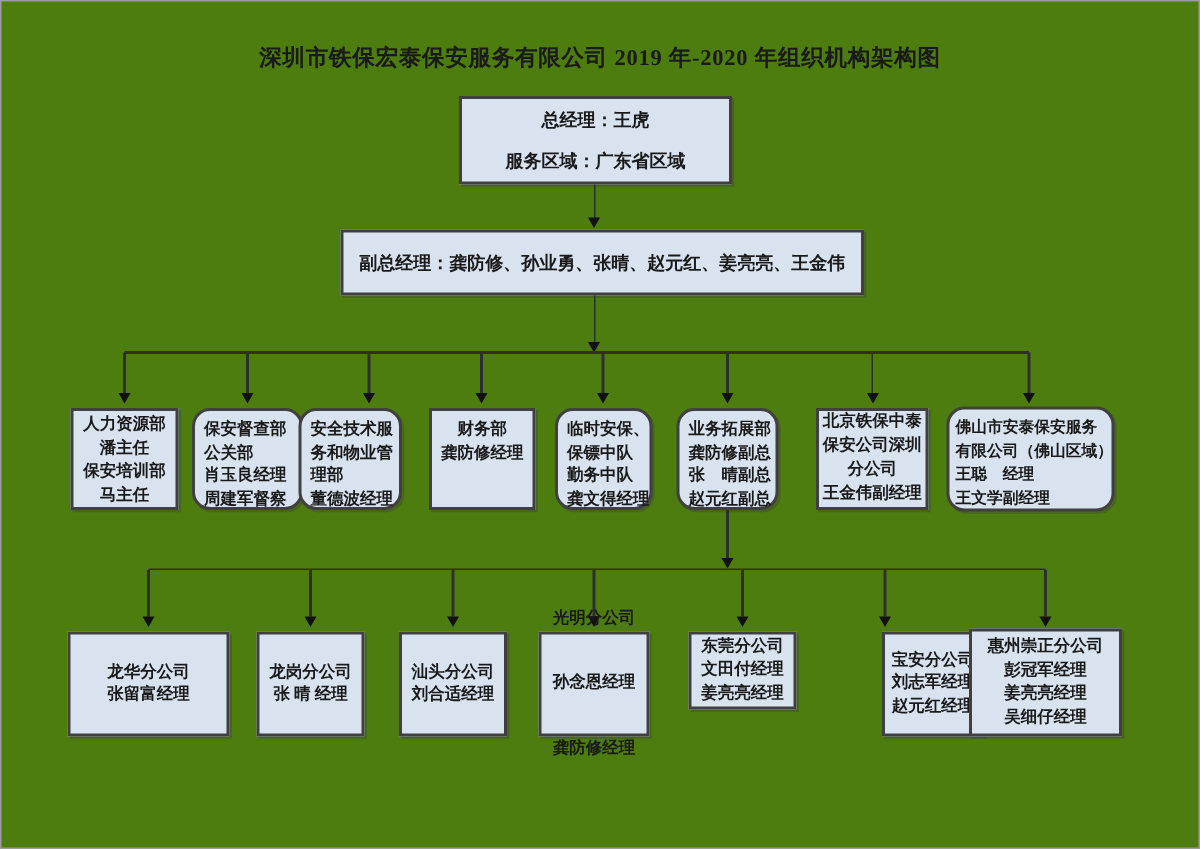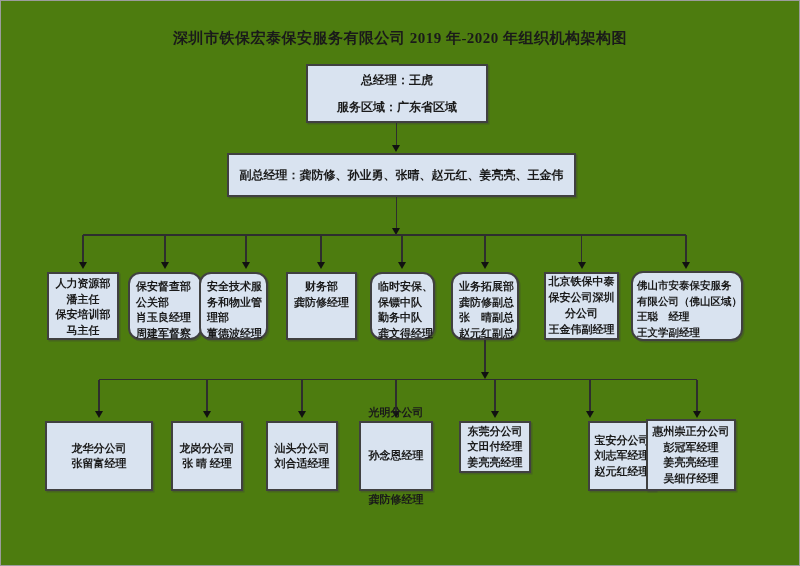--- a/index.html
+++ b/index.html
@@ -159,20 +159,20 @@
   <div class="node v-center" style="left:458px;top:420px;width:72px;height:52px;">
       <div class="ln">东莞分公司</div>
       <div class="ln">文田付经理</div>
       <div class="ln">姜亮亮经理</div>
     </div>
   <div class="node v-center" style="left:555px;top:420px;width:68px;height:70px;margin-left:32px;">
       <div class="ln">宝安分公司</div>
       <div class="ln">刘志军经理</div>
       <div class="ln">赵元红经理</div>
     </div>
-  <div class="node v-center" style="left:645px;top:418px;width:90px;height:72px;">
+  <div class="node v-center" style="left:645px;top:418px;width:102px;height:72px;">
       <div class="ln">惠州崇正分公司</div>
       <div class="ln">彭冠军经理</div>
       <div class="ln">姜亮亮经理</div>
       <div class="ln">吴细仔经理</div>
     </div>
 
 </div>
 
 </body></html>

